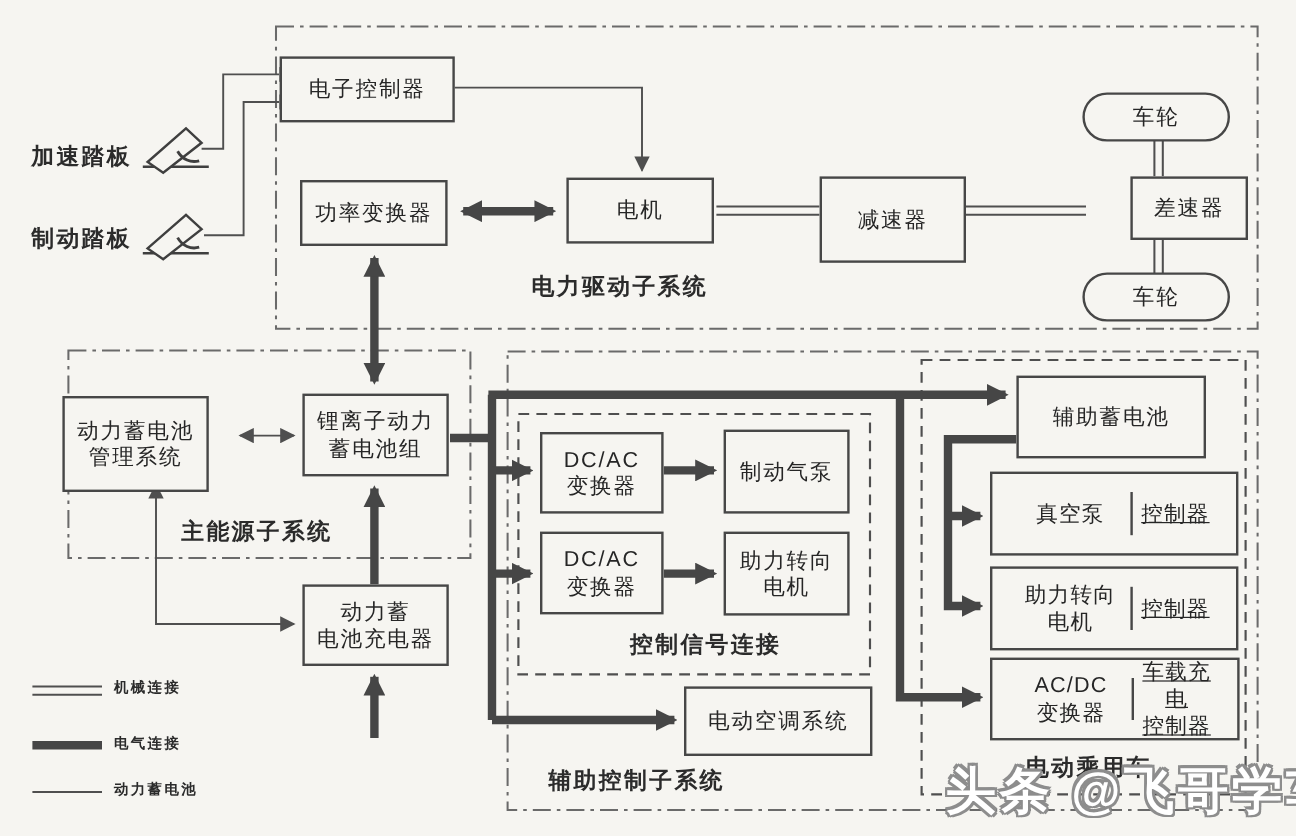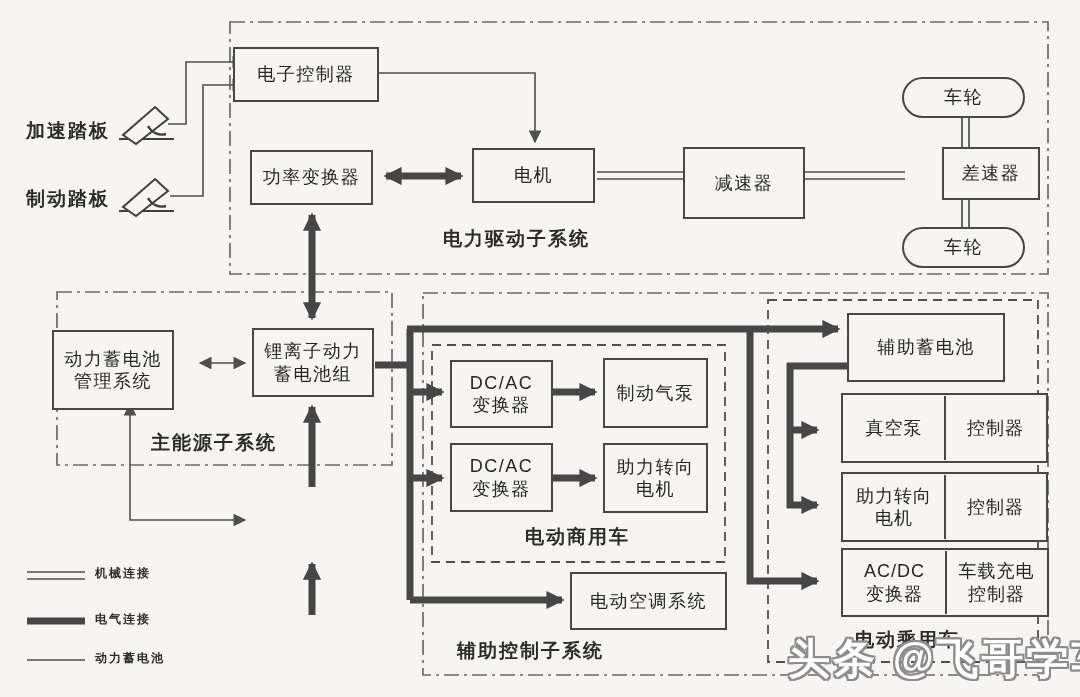--- a/index.html
+++ b/index.html
@@ -6,27 +6,27 @@
   body{background:#e8e7e3;font-family:"Liberation Sans",sans-serif;}
   #stage{position:relative;width:1080px;height:697px;background:#f6f5f1;overflow:hidden;}
   svg.overlay{position:absolute;left:0;top:0;z-index:1;}
   .box{
     position:absolute;z-index:2;box-sizing:border-box;
     border:2px solid #474747;background:#f6f5f1;color:#262626;
     display:flex;align-items:center;justify-content:center;text-align:center;
     font-size:18px;line-height:1.25;letter-spacing:1.5px;white-space:pre-line;
   }
   .round{border-radius:21px;}
-  .split{padding:1px;letter-spacing:1px;margin-left:16px;}
+  .split{padding:15px;letter-spacing:1px;}
   .split .cell{
     box-sizing:border-box;height:100%;display:flex;align-items:center;justify-content:center;
     white-space:pre-line;text-align:center;
   }
   .split .cell.first{border-right:2px solid #474747;}
-  .split .cell.grow{flex:1;}
+  .split .cell.grow{flex:1;text-decoration:underline;}
   .lbl{
     position:absolute;z-index:3;color:#2b2b2b;font-size:19px;letter-spacing:2px;white-space:nowrap;font-weight:bold;
   }
   .legend-text{font-size:12px;letter-spacing:2px;}
   .watermark{
     position:absolute;z-index:5;font-size:42px;font-weight:bold;letter-spacing:3px;
     color:#ffffff;white-space:nowrap;
     text-shadow:2px 2px 0 #8d8d8d,-2px -2px 0 #8d8d8d,2px -2px 0 #8d8d8d,-2px 2px 0 #8d8d8d,
                 0 2px 0 #8d8d8d,2px 0 0 #8d8d8d,0 -2px 0 #8d8d8d,-2px 0 0 #8d8d8d;
   }
@@ -121,29 +121,31 @@
   <div class="box" style="left:942px;top:147px;width:98px;height:53px">差速器</div>
   <div class="box round" style="left:902px;top:77px;width:123px;height:41px">车轮</div>
   <div class="box round" style="left:902px;top:227px;width:123px;height:41px">车轮</div>
   <div class="lbl" style="left:443px;top:226px">电力驱动子系统</div>
 
   <div class="box" style="left:52px;top:330px;width:122px;height:80px">动力蓄电池
 管理系统</div>
   <div class="box" style="left:252px;top:328px;width:122px;height:69px">锂离子动力
 蓄电池组</div>
   <div class="lbl" style="left:151px;top:430px">主能源子系统</div>
+  <div class="box" style="left:252px;top:487px;width:122px;height:68px">动力蓄
+电池充电器</div>
 
   <div class="box" style="left:450px;top:360px;width:103px;height:68px">DC/AC
 变换器</div>
   <div class="box" style="left:603px;top:358px;width:105px;height:70px">制动气泵</div>
   <div class="box" style="left:450px;top:443px;width:103px;height:69px">DC/AC
 变换器</div>
   <div class="box" style="left:603px;top:443px;width:105px;height:70px">助力转向
 电机</div>
-  <div class="lbl" style="left:525px;top:524px">电动商用车</div>
+  <div class="lbl" style="left:525px;top:524px">控制信号连接</div>
 
   <div class="box" style="left:570px;top:572px;width:157px;height:58px">电动空调系统</div>
   <div class="lbl" style="left:457px;top:638px">辅助控制子系统</div>
 
   <div class="box" style="left:847px;top:313px;width:158px;height:69px">辅助蓄电池</div>
 
   <div class="box split" style="left:825px;top:393px;width:207px;height:70px">
     <div class="cell first" style="width:102px">真空泵</div>
     <div class="cell grow">控制器</div>
   </div>

